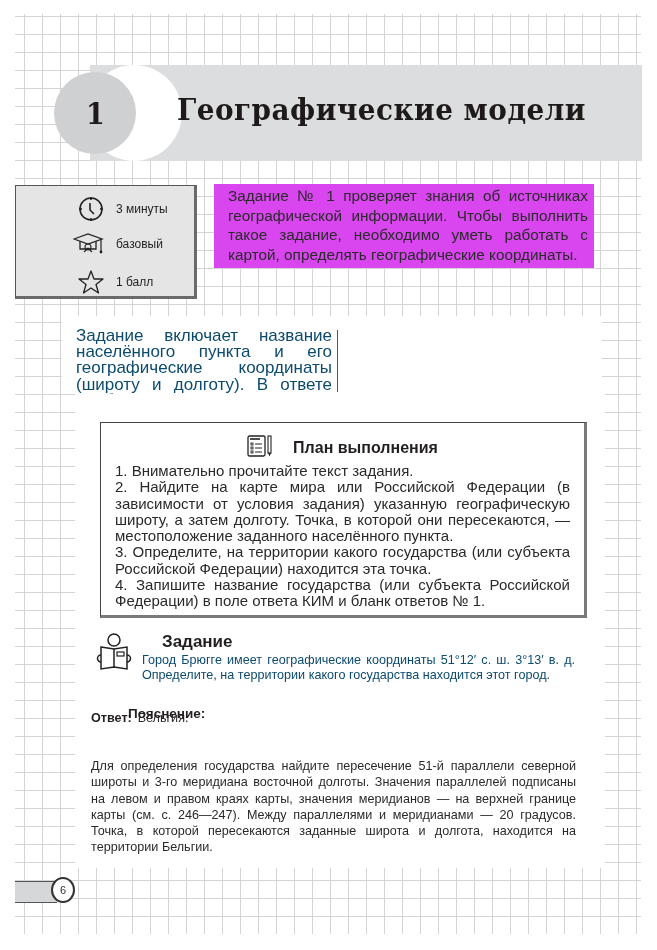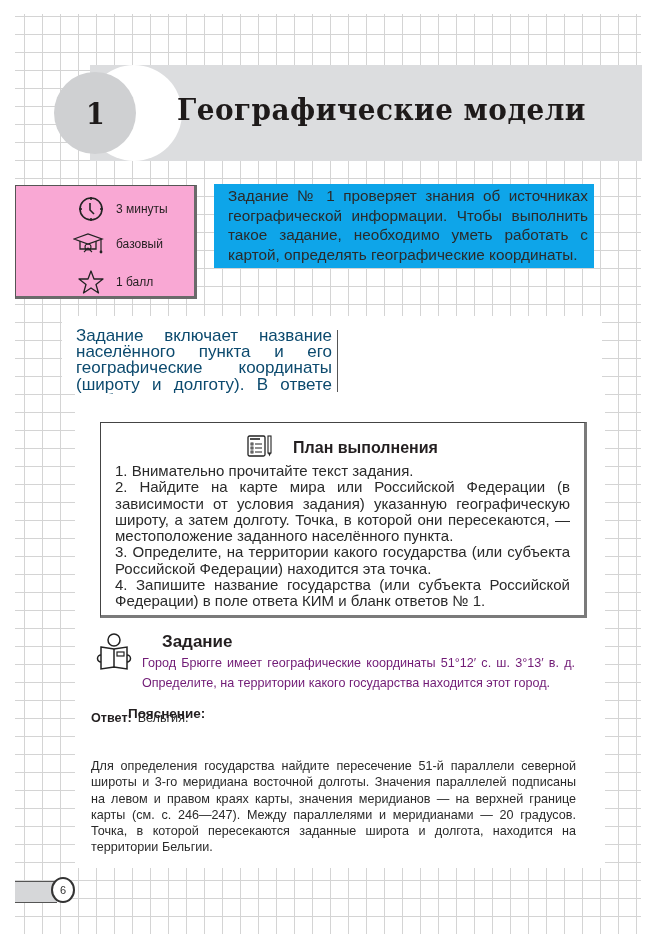--- a/index.html
+++ b/index.html
@@ -34,28 +34,28 @@
     transform:scaleX(0.9);
   }
   .chapter-title {
     position:absolute; left:177px; top:92px;
     font-family:"DejaVu Serif", serif; font-weight:bold; font-size:30px; color:#1e1a1a;
     letter-spacing:0.5px; white-space:nowrap; transform:scaleX(0.93); transform-origin:left center;
   }
 
   .info-box {
     position:absolute; left:15px; top:185px; width:182px; height:114px;
-    background:#f9a8d4; border:1px solid #555; border-right:3px solid #6a6a6a; border-bottom:3px solid #6a6a6a;
+    background:#e5e5e5; border:1px solid #555; border-right:3px solid #6a6a6a; border-bottom:3px solid #6a6a6a;
     box-sizing:border-box;
   }
   .info-row { position:absolute; left:62px; display:flex; align-items:center; gap:12px; font-size:12px; }
   .info-row svg { display:block; }
 
   .intro {
-    position:absolute; left:214px; top:184px; width:380px; background:#0ea5e9;
+    position:absolute; left:214px; top:184px; width:380px; background:#d946ef;
     padding:2px 6px 4px 14px; box-sizing:border-box;
     font-size:15.3px; line-height:19.5px; text-align:justify; color:#2a2a2a;
   }
 
   .two-col {
     position:absolute; left:62px; top:316px; width:540px; height:78px; background:#fff;
   }
   .two-col .col { position:absolute; top:12px; font-size:17px; line-height:16.2px; text-align:justify; color:#0c4a6e; }
   .two-col .col-left { left:14px; width:256px; }
   .two-col .col-right { left:282px; width:244px; }
@@ -69,21 +69,21 @@
     border:1px solid #444; border-right:3px solid #7a7a7a; border-bottom:3px solid #7a7a7a;
     box-sizing:border-box; background:#fff;
   }
   .plan-header { position:absolute; left:0; right:0; top:12px; display:flex; justify-content:center; align-items:center; gap:20px; }
   .plan-title { font-weight:bold; font-size:16px; color:#231f20; }
   .plan-list { position:absolute; left:14px; right:14px; top:40px; font-size:15px; line-height:16.3px; text-align:justify; color:#2a2a2a; }
   .plan-list p { margin:0; }
 
   .task-icon { position:absolute; left:92px; top:633px; }
   .task-title { position:absolute; left:142px; top:632px; font-weight:bold; font-size:17px; color:#231f20;margin-left:20px; }
-  .task-text { position:absolute; left:142px; top:653px; width:433px; font-size:12.6px; line-height:20px; text-align:justify; color:#701a75; }
+  .task-text { position:absolute; left:142px; top:653px; width:433px; font-size:12.6px; line-height:15px; text-align:justify; color:#0c4a6e; }
   .answer { position:absolute; left:91px; top:711px; font-size:12.6px; color:#2a2a2a; }
   .answer b { font-weight:bold; color:#231f20; margin-right:6px; }
   .expl-title { position:absolute; left:91px; top:706px; font-weight:bold; font-size:13.5px; color:#231f20;padding-left:37px; }
   .expl-text { position:absolute; left:91px; top:758px; width:485px; font-size:12.6px; line-height:16.3px; text-align:justify; color:#2a2a2a; }
 
   .page-tab { position:absolute; left:15px; top:881px; width:42px; height:22px; background:#d6d7d9; border-top:1px solid #555; border-bottom:1px solid #555; box-sizing:border-box; }
   .page-circle { position:absolute; left:51px; top:877px; width:24px; height:26px; border-radius:50%; border:2px solid #333; background:#fff; box-sizing:border-box;
     display:flex; align-items:center; justify-content:center; font-size:11px; color:#333; }
 </style>
 </head>

